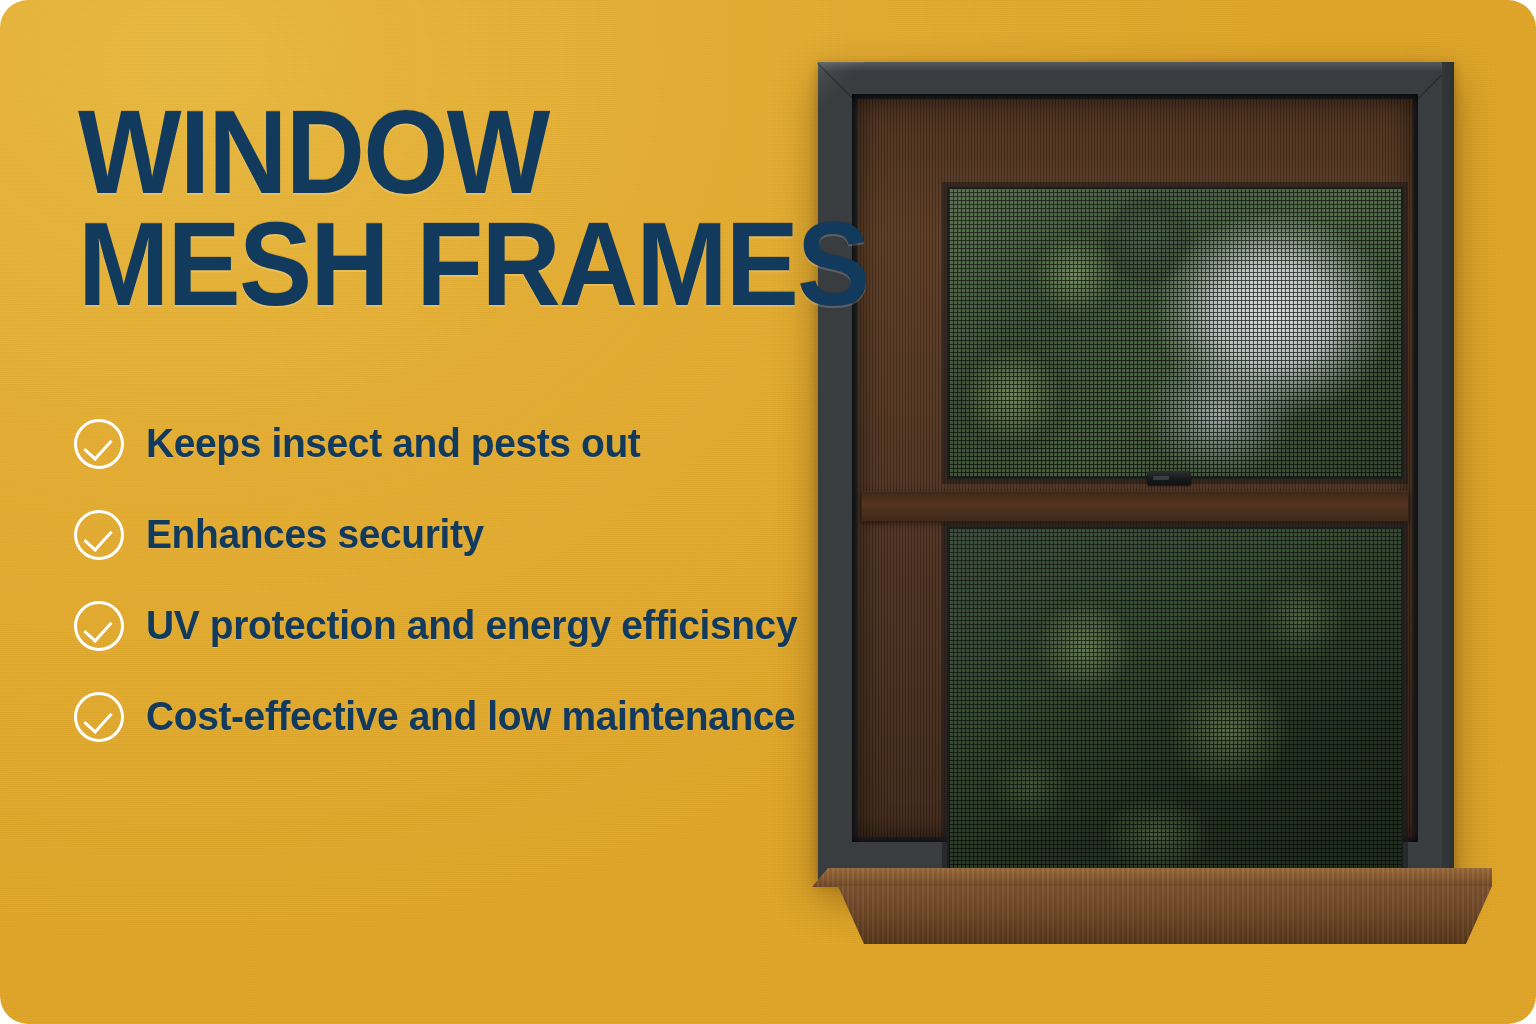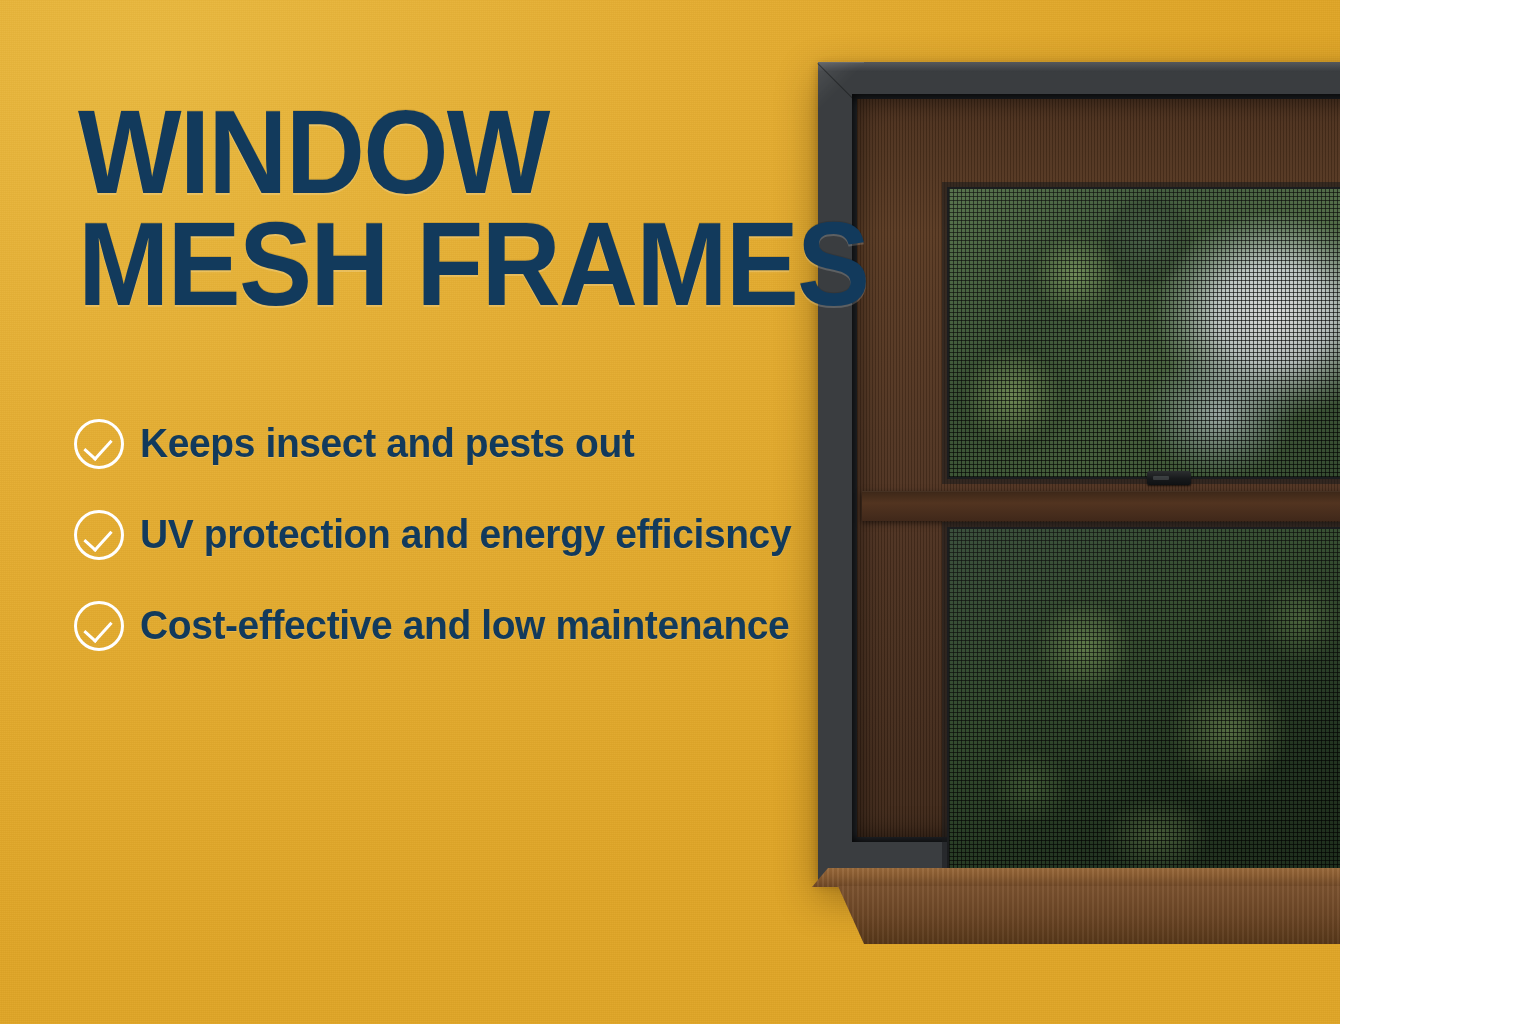--- a/index.html
+++ b/index.html
@@ -6,24 +6,25 @@
   * { margin:0; padding:0; box-sizing:border-box; }
 
   html, body {
     width:1536px; height:1024px;
     overflow:hidden;
     font-family:"Liberation Sans", sans-serif;
   }
 
   #poster {
     position:relative;
-    width:1340px; height:1024px;
+    width:1536px; height:1024px;
     background:
       radial-gradient(ellipse 1100px 900px at 12% 6%, #eab93e 0%, #e5ad31 45%, #dfa526 100%);
     overflow:hidden;
+    border-radius:28px;
   }
 
   
   #wall-texture {
     position:absolute; inset:0;
     background-image:
       repeating-linear-gradient(0deg, rgba(255,255,255,0.018) 0 1px, rgba(0,0,0,0.014) 1px 2px),
       repeating-linear-gradient(90deg, rgba(255,255,255,0.015) 0 1px, rgba(0,0,0,0.012) 1px 2px);
     pointer-events:none;
     z-index:1;
@@ -197,21 +198,21 @@
   #benefit-list {
     position:absolute;
     left:74px; top:398px;
     z-index:5;
     list-style:none;
   }
   .benefit-item {
     display:flex;
     align-items:center;
     height:91px;
-    gap:16px;
+    gap:22px;
   }
   .check-icon {
     flex:0 0 auto;
     width:50px; height:50px;
     border:3px solid #ffffff;
     border-radius:50%;
     position:relative;
   }
   .check-icon::after {
     content:"";
@@ -275,20 +276,24 @@
 
   <h1 id="headline">
     <span class="hl-line">WINDOW</span>
     <span class="hl-line">MESH FRAMES</span>
   </h1>
 
   <ul id="benefit-list">
     <li class="benefit-item">
       <span class="check-icon"></span>
       <span class="benefit-label">Keeps insect and pests out</span>
+    </li>
+    <li class="benefit-item">
+      <span class="check-icon"></span>
+      <span class="benefit-label">Enhances security</span>
     </li>
     <li class="benefit-item">
       <span class="check-icon"></span>
       <span class="benefit-label">UV protection and energy efficisncy</span>
     </li>
     <li class="benefit-item">
       <span class="check-icon"></span>
       <span class="benefit-label">Cost-effective and low maintenance</span>
     </li>
   </ul>

